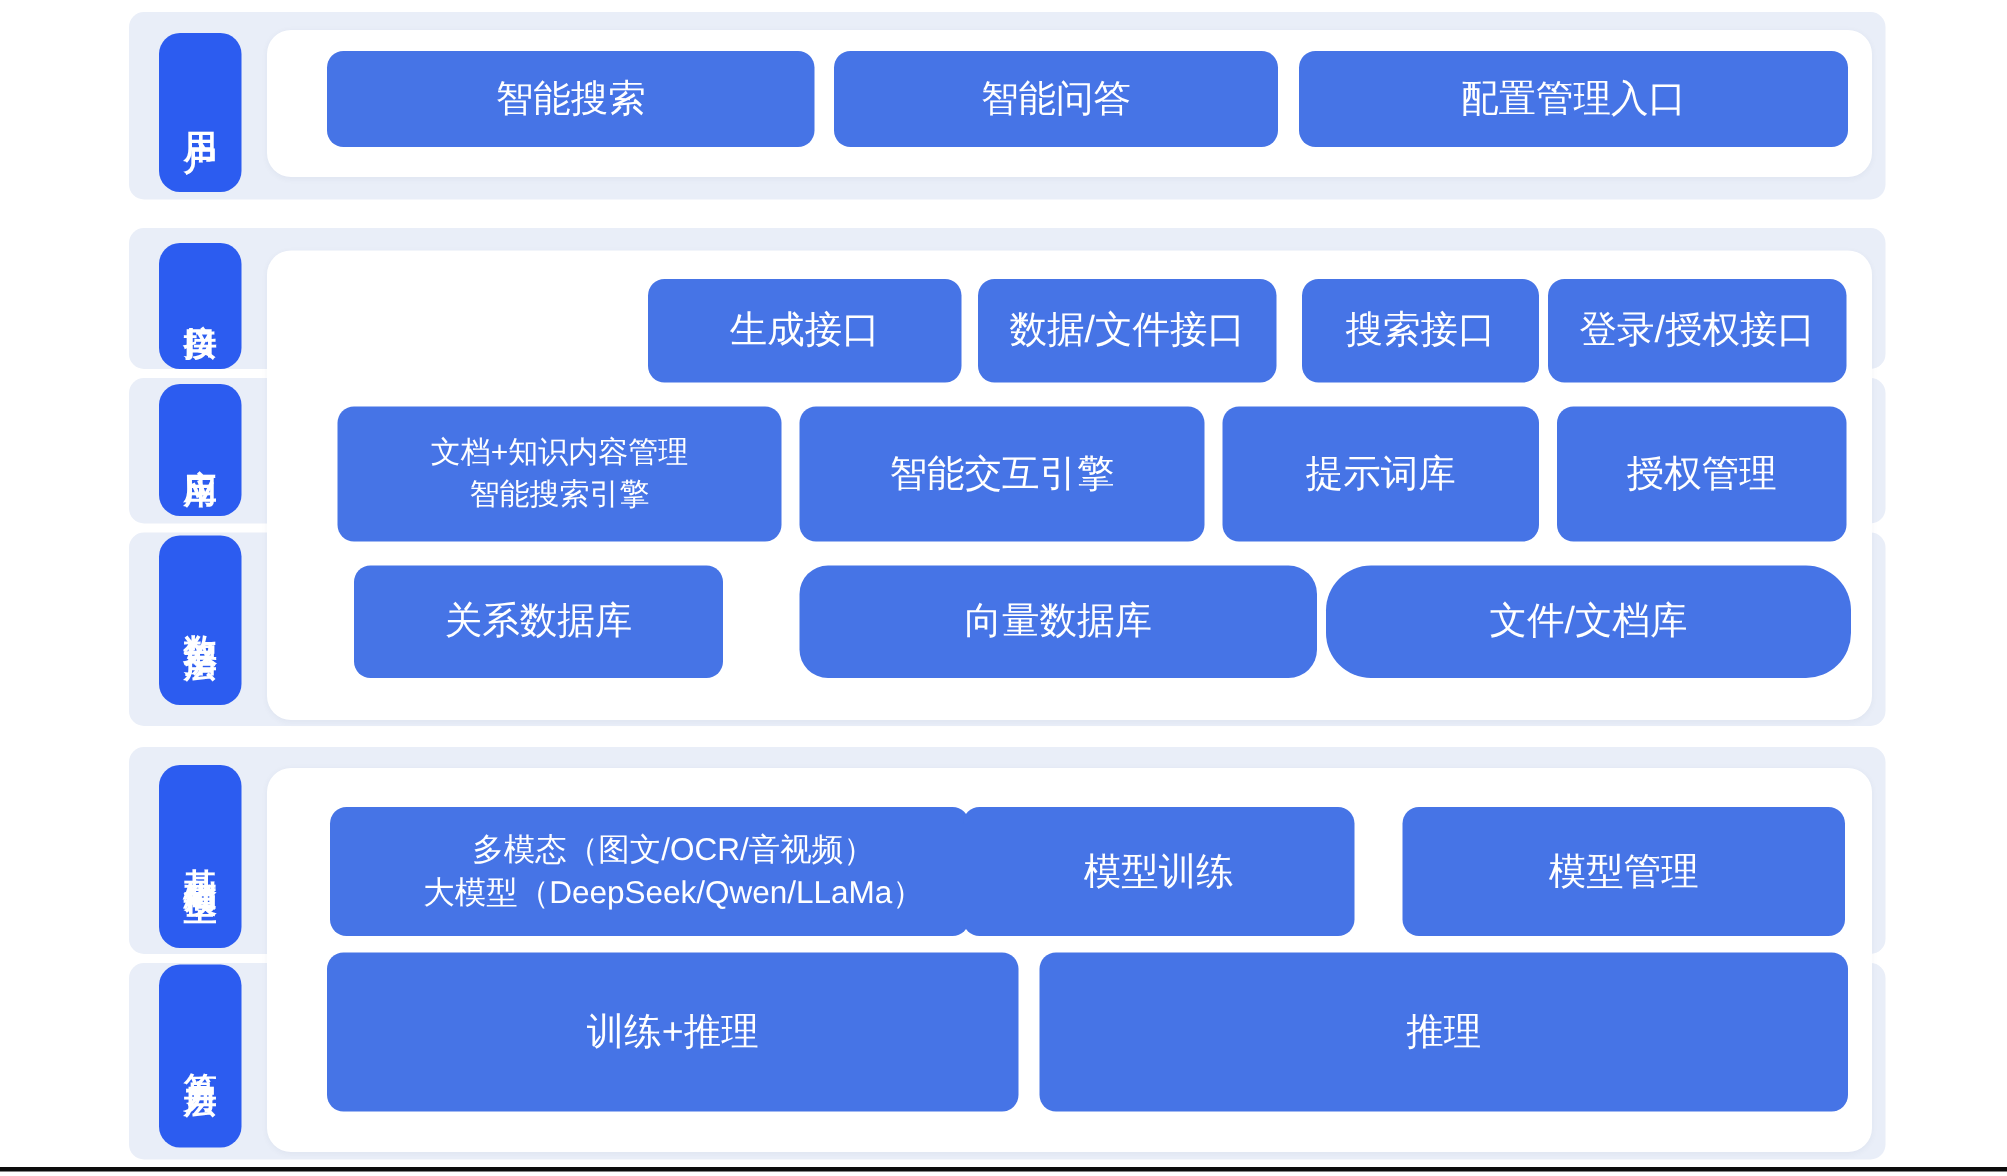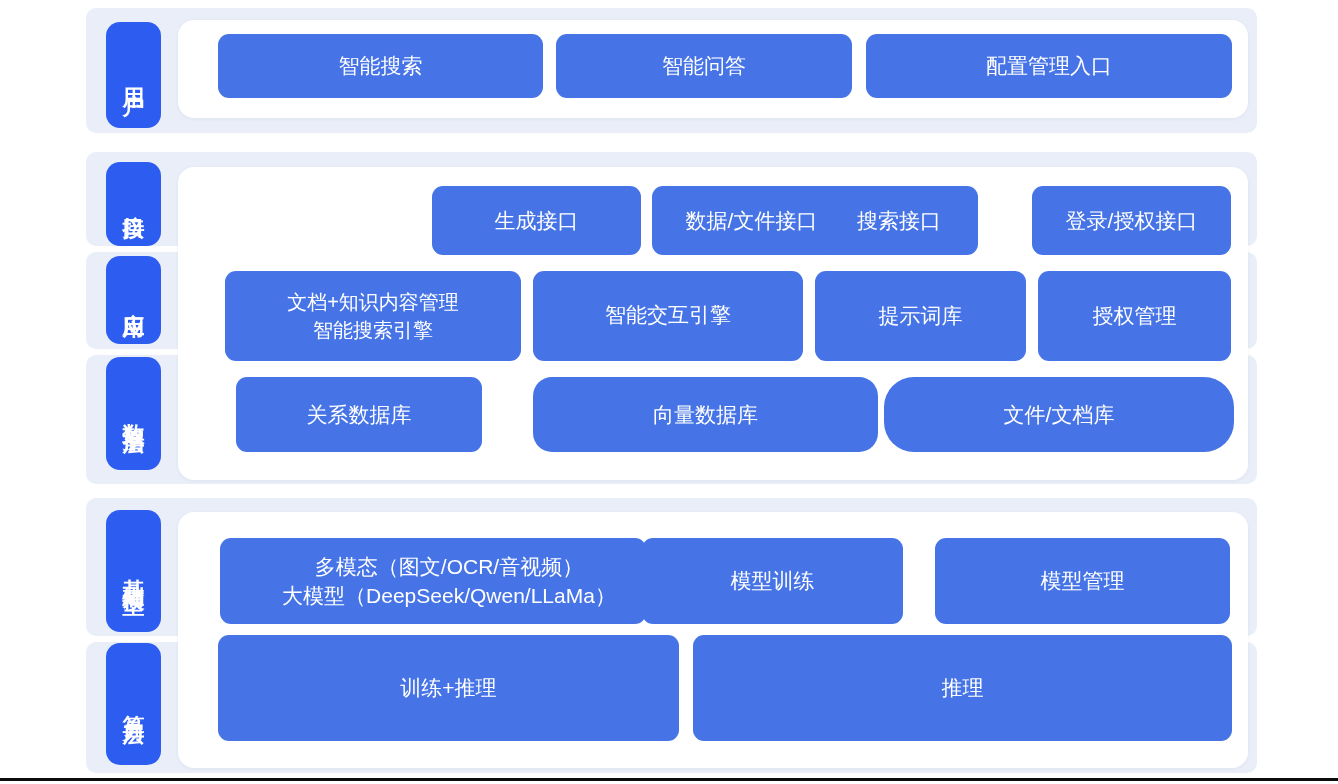--- a/index.html
+++ b/index.html
@@ -47,32 +47,32 @@
   .pill-data{top:357px;height:113px;}
   .pill-model{top:510px;height:122px;}
   .pill-compute{top:643px;height:122px;}
 
   
   .box{
     position:absolute;
     background:#4674e6;color:#ffffff;
     border-radius:11px;
     display:flex;align-items:center;justify-content:center;
-    font-size:21px;text-align:center;
+    font-size:25px;text-align:center;
     white-space:pre-line;line-height:1.4;
   }
   
   .b-search   {top:34px;height:64px;left:218px;width:325px;}
   .b-qa       {top:34px;height:64px;left:556px;width:296px;}
   .b-config   {top:34px;height:64px;left:866px;width:366px;}
   
   .b-dialog   {top:186px;height:69px;left:220px;width:204px;}
   .b-generate {top:186px;height:69px;left:432px;width:209px;}
   .b-datafile {top:186px;height:69px;left:652px;width:199px;}
-  .b-searchapi{top:186px;height:69px;left:820px;width:158px;}
+  .b-searchapi{top:186px;height:69px;left:868px;width:158px;}
   .b-auth     {top:186px;height:69px;left:1032px;width:199px;}
   
   .b-doc      {top:271px;height:90px;left:225px;width:296px;font-size:20px;}
   .b-interact {top:271px;height:90px;left:533px;width:270px;font-family:Liberation Serif, serif;}
   .b-prompt   {top:271px;height:90px;left:815px;width:211px;}
   .b-authz    {top:271px;height:90px;left:1038px;width:193px;}
   
   .b-rdb      {top:377px;height:75px;left:236px;width:246px;text-align:right;}
   .b-vdb      {top:377px;height:75px;left:533px;width:345px;border-radius:19px;}
   .b-filedb   {top:377px;height:75px;left:884px;width:350px;border-radius:30px;}

